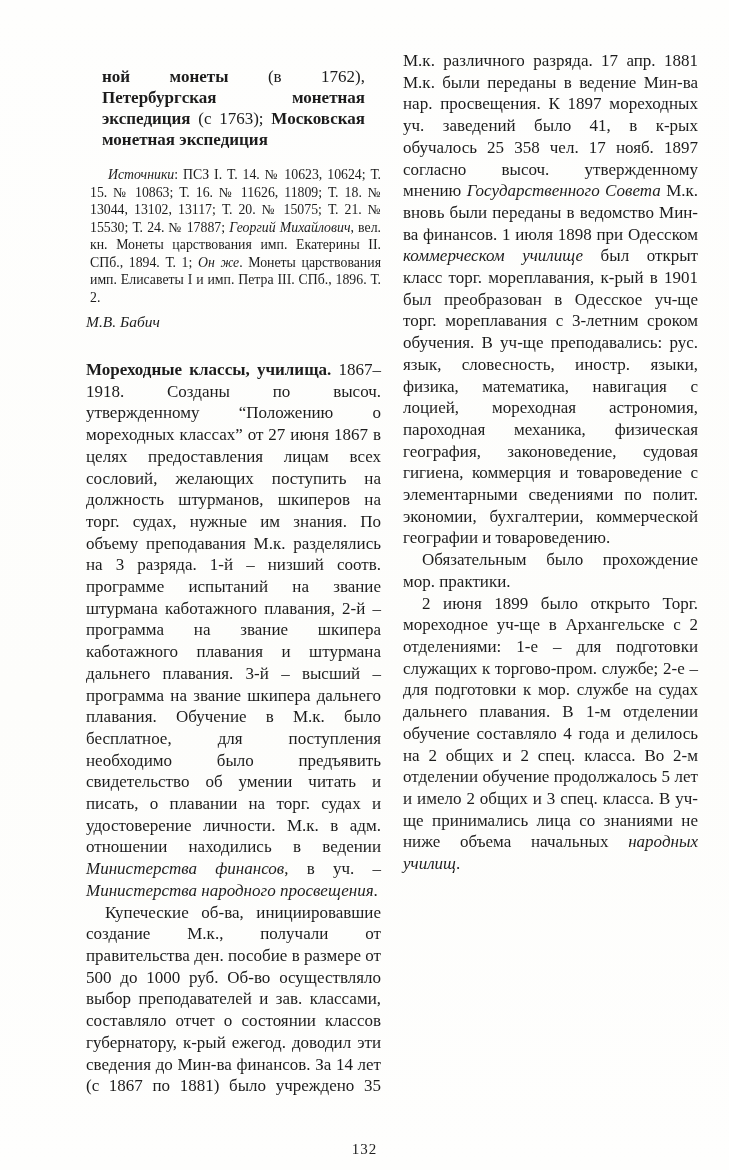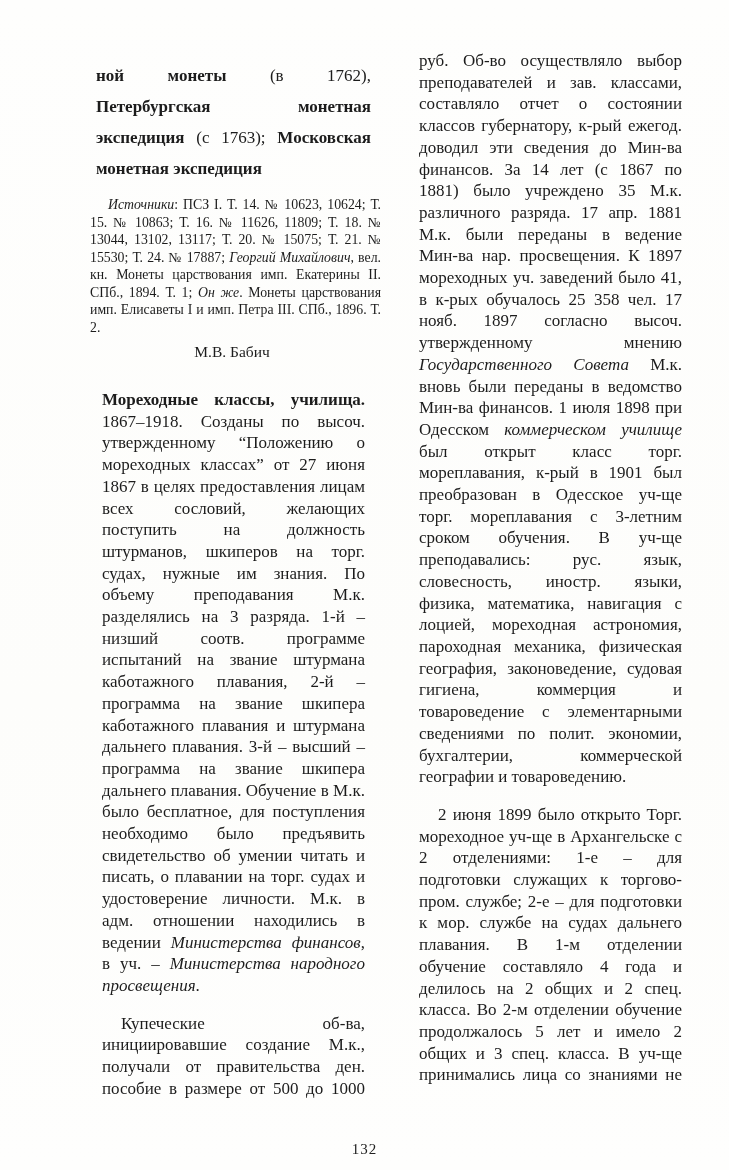--- a/index.html
+++ b/index.html
@@ -23,42 +23,43 @@
     width: 612px;
     height: 1055px;
     columns: 2;
     column-gap: 22px;
     column-fill: auto;
     text-align: justify;
     hyphens: auto;
     -webkit-hyphens: auto;
   }
   .entry-end {
-    margin: 10px;
+    margin: 16px;
     font-size: 17px;
-    line-height: 31px;
+    line-height: 21px;
     font-weight: bold;
   }
   .entry-end .sn { font-weight: normal; }
   .sources {
     margin: 12px 0 0 4px;
     font-size: 13.8px;
     line-height: 17.5px;
     text-indent: 18px;
   }
   .author {
     margin: 6px 0 11px 0;
     font-size: 15.5px;
     line-height: 19px;
-    text-align: center;
+    font-style: italic;
+    text-align: left;
     padding-right: 3px;
   }
   .article { margin-top: 28px; }
   .para {
-    margin: 16px;
+    margin: 0;
     font-size: 17px;
     line-height: 21.7px;
   }
   .para.indent { text-indent: 19px; }
   .sb { font-weight: bold; }
   .si { font-style: italic; }
   .footer {
     position: absolute;
     left: 0;
     right: 0;
@@ -74,17 +75,18 @@
 <body>
 
 <div class="page">
   <div class="columns">
     <p class="entry-end"><span class="sb">ной монеты </span><span class="sn">(в 1762), </span><span class="sb">Петербургская монетная экспедиция </span><span class="sn">(с 1763); </span><span class="sb">Московская монетная экспедиция</span></p>
     <p class="sources"><span class="si">Источники</span><span class="sn">: ПСЗ I. Т. 14. № 10623, 10624; Т. 15. № 10863; Т. 16. № 11626, 11809; Т. 18. № 13044, 13102, 13117; Т. 20. № 15075; Т. 21. № 15530; Т. 24. № 17887; </span><span class="si">Георгий Михайлович</span><span class="sn">, вел. кн. Монеты царствования имп. Екатерины II. СПб., 1894. Т. 1; </span><span class="si">Он же</span><span class="sn">. Монеты царствования имп. Елисаветы I и имп. Петра III. СПб., 1896. Т. 2.</span></p>
     <p class="author">М.В. Бабич</p>
     <div class="article">
         <p class="para"><span class="sb">Мореходные классы, училища. </span><span class="sn">1867–1918. Созданы по высоч. утвержденному “Положению о мореходных классах” от 27 июня 1867 в целях предоставления лицам всех сословий, желающих поступить на должность штурманов, шкиперов на торг. судах, нужные им знания. По объему преподавания М.к. разделялись на 3 разряда. 1-й – низший соотв. программе испытаний на звание штурмана каботажного плавания, 2-й – программа на звание шкипера каботажного плавания и штурмана дальнего плавания. 3-й – высший – программа на звание шкипера дальнего плавания. Обучение в М.к. было бесплатное, для поступления необходимо было предъявить свидетельство об умении читать и писать, о плавании на торг. судах и удостоверение личности. М.к. в адм. отношении находились в ведении </span><span class="si">Министерства финансов</span><span class="sn">, в уч. – </span><span class="si">Министерства народного просвещения</span><span class="sn">.</span></p>
         <p class="para indent"><span class="sn">Купеческие об-ва, инициировавшие создание М.к., получали от правительства ден. пособие в размере от 500 до 1000 руб. Об-во осуществляло выбор преподавателей и зав. классами, составляло отчет о состоянии классов губернатору, к-рый ежегод. доводил эти сведения до Мин-ва финансов. За 14 лет (с 1867 по 1881) было учреждено 35 М.к. различного разряда. 17 апр. 1881 М.к. были переданы в ведение Мин-ва нар. просвещения. К 1897 мореходных уч. заведений было 41, в к-рых обучалось 25 358 чел. 17 нояб. 1897 согласно высоч. утвержденному мнению </span><span class="si">Государственного Совета</span><span class="sn"> М.к. вновь были переданы в ведомство Мин-ва финансов. 1 июля 1898 при Одесском </span><span class="si">коммерческом училище</span><span class="sn"> был открыт класс торг. мореплавания, к-рый в 1901 был преобразован в Одесское уч-ще торг. мореплавания с 3-летним сроком обучения. В уч-ще преподавались: рус. язык, словесность, иностр. языки, физика, математика, навигация с лоцией, мореходная астрономия, пароходная механика, физическая география, законоведение, судовая гигиена, коммерция и товароведение с элементарными сведениями по полит. экономии, бухгалтерии, коммерческой географии и товароведению.</span></p>
+        <p class="para indent"><span class="sn">Обязательным было прохождение мор. практики.</span></p>
         <p class="para indent"><span class="sn">2 июня 1899 было открыто Торг. мореходное уч-ще в Архангельске с 2 отделениями: 1-е – для подготовки служащих к торгово-пром. службе; 2-е – для подготовки к мор. службе на судах дальнего плавания. В 1-м отделении обучение составляло 4 года и делилось на 2 общих и 2 спец. класса. Во 2-м отделении обучение продолжалось 5 лет и имело 2 общих и 3 спец. класса. В уч-ще принимались лица со знаниями не ниже объема начальных </span><span class="si">народных училищ</span><span class="sn">.</span></p>
       </div>
   </div>
   <div class="footer">132</div>
 </div>
 
 </body></html>

